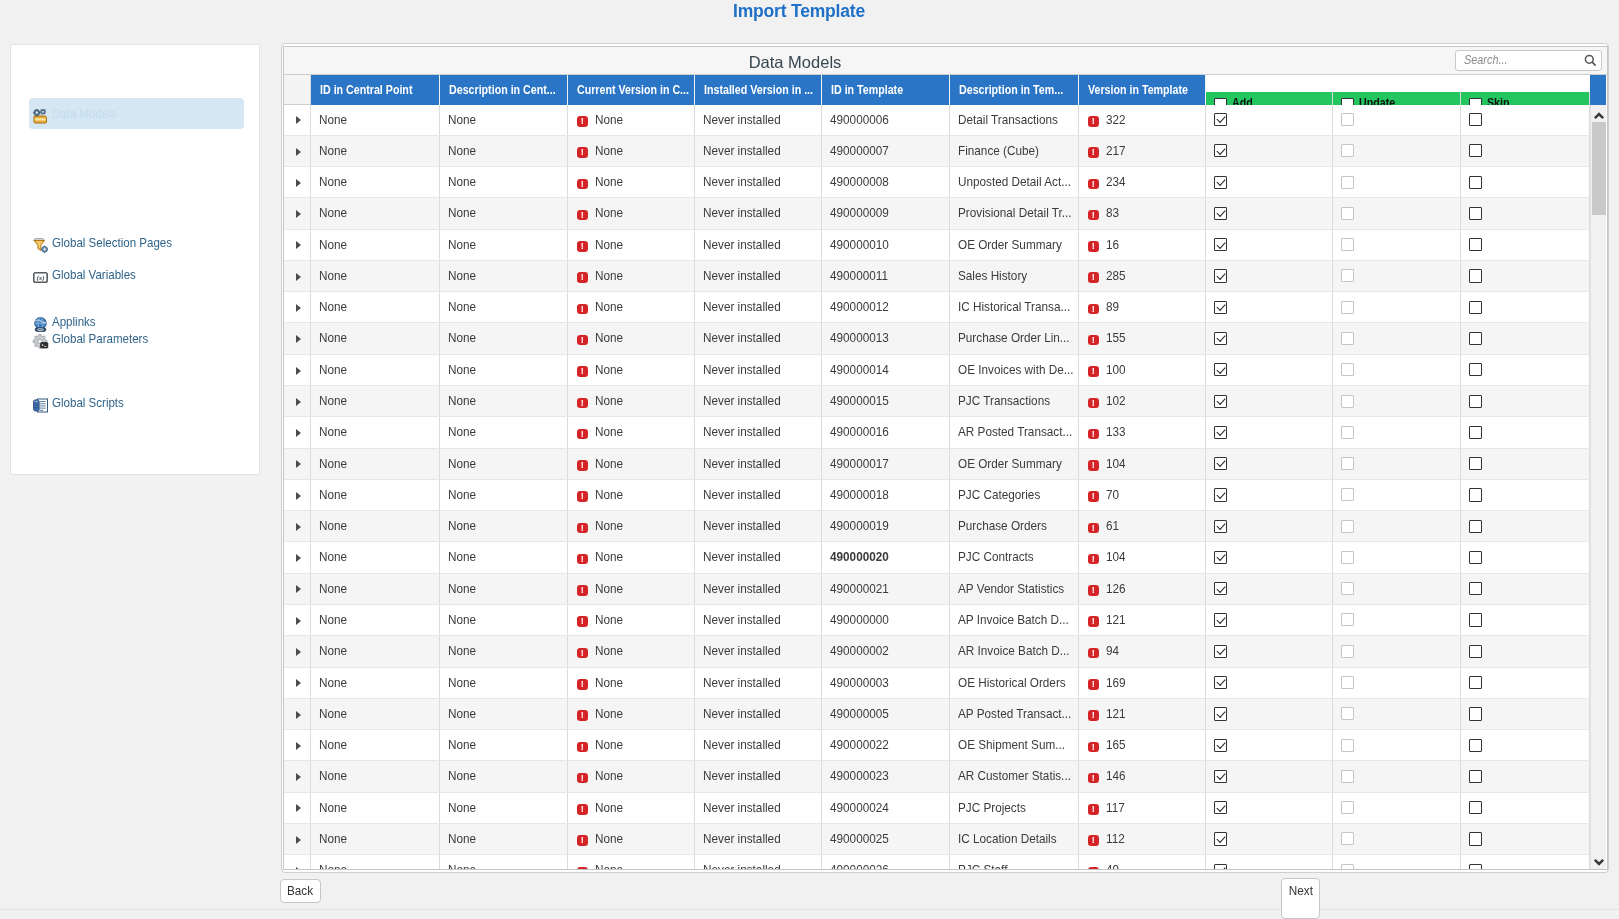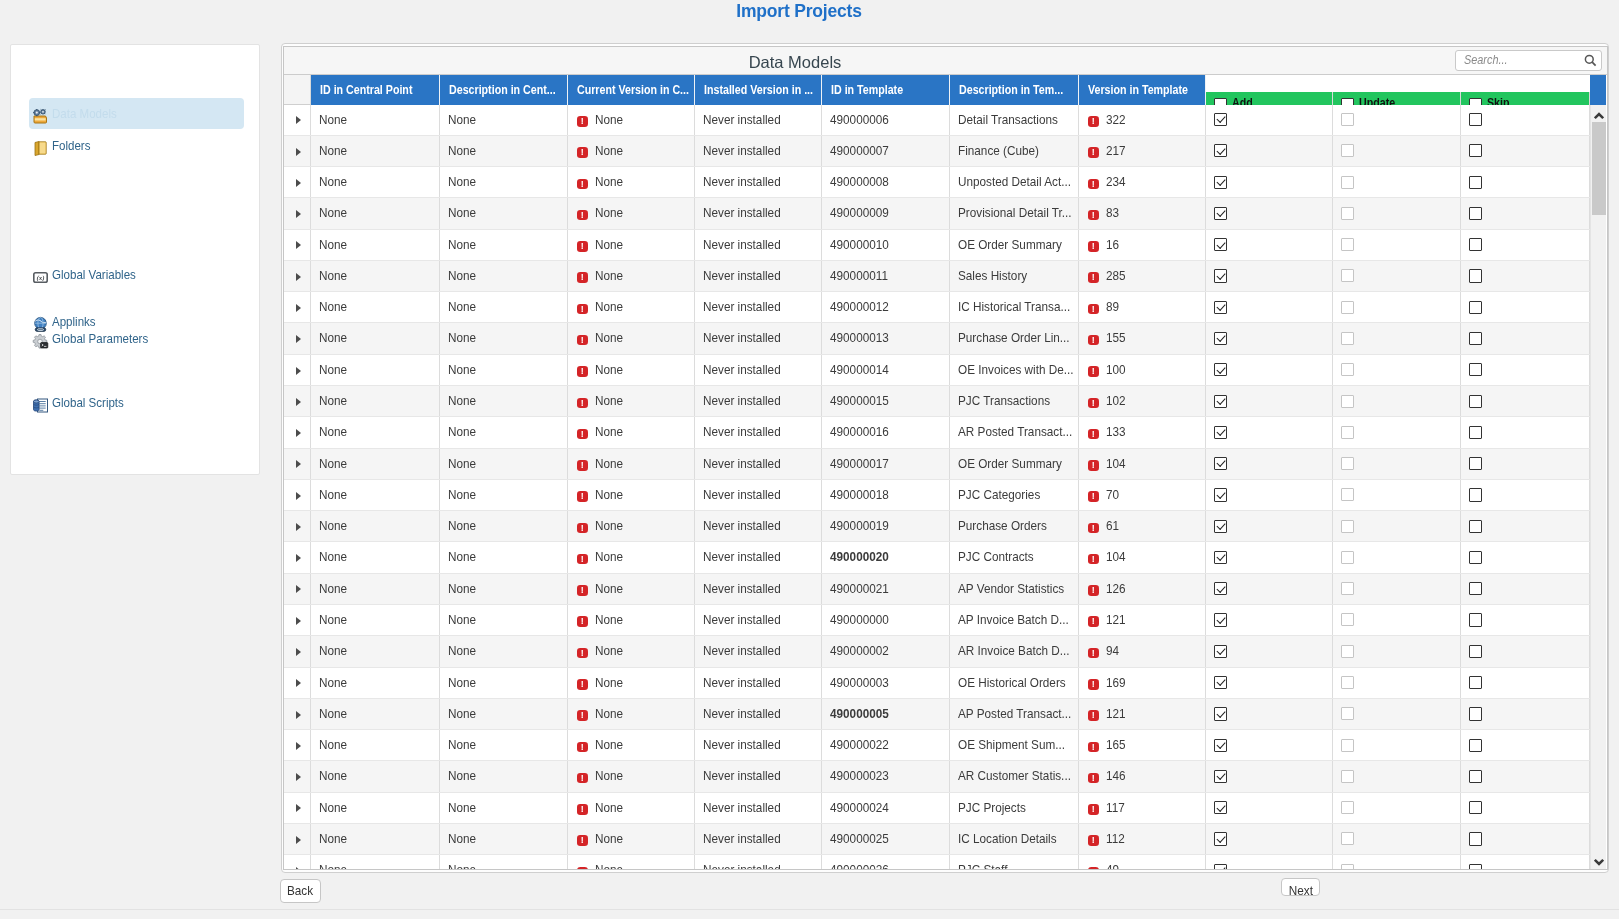--- a/index.html
+++ b/index.html
@@ -47,47 +47,54 @@
 .cb.on:after{content:"";position:absolute;left:2.2px;top:2.4px;width:6.5px;height:3.6px;border-left:1.7px solid #222;border-bottom:1.7px solid #222;transform:rotate(-47deg);}
 .rowcb{position:absolute;left:8px;top:8.5px;}
 
 #sbar{left:1306px;top:57.5px;width:16px;height:764.5px;background:#f1f1f1;border-left:1px solid #e4e4e4;}
 #sbar .thumb{position:absolute;left:0.5px;top:17px;width:14px;height:93.5px;background:#c9c9c9;}
 .sarr{position:absolute;left:2.5px;width:10px;height:10px;line-height:0;}
 .sarr svg{display:block;}
 
 .btn{background:#fff;border:1px solid #c6c6c6;border-radius:4px;font-size:13.5px;color:#333;text-align:center;}
 #back{left:280px;top:879px;width:41px;height:24px;line-height:22px;}
-#next{left:1281px;top:878px;width:39px;height:18px;line-height:23px;}
+#next{left:1281px;top:878px;width:39px;height:41px;line-height:23px;}
 </style></head><body>
-<div class="abs" id="title">Import Projects</div>
+<div class="abs" id="title">Import Template</div>
 <div class="abs" id="side">
 <div class="abs sitem sel" style="top:53px;">
       <span class="ic"><svg width="17" height="17" viewBox="0 0 17 17">
           <path d="M2 8h11.5l1 2v4a1 1 0 0 1-1 1H3a1 1 0 0 1-1-1z" fill="#eda93b" stroke="#a87414" stroke-width="1"></path>
           <path d="M2.8 10.2h10.9v2.3H2.8z" fill="#fce3a0"></path>
           <g fill="#5f7d9c" stroke="#324f6b" stroke-width=".8">
             <circle cx="4.8" cy="4.6" r="2.9"></circle>
             <circle cx="11" cy="3.8" r="2.3"></circle>
           </g>
           <circle cx="4.8" cy="4.6" r="1.1" fill="#e8eef4"></circle>
           <circle cx="11" cy="3.8" r=".9" fill="#e8eef4"></circle>
           <g stroke="#324f6b" stroke-width="1">
             <path d="M4.8 1v1.2M4.8 7v1.2M1.2 4.6h1.2M7.2 4.6h1.2M13.3 1.5l-.8.8M9.5 5.3l-.8.8M8.7 1.5l.8.8M12.5 5.3l.8.8"></path>
           </g>
         </svg></span>
       <span class="lbl t s855">Data Models</span>
     </div>
-<div class="abs sitem" style="top:85.15px;">
+<div class="abs sitem" style="top:181.60000000000002px;">
       <span class="ic"><svg width="17" height="17" viewBox="0 0 17 17">
-          <path d="M3 2.5l4-1v13l-4 1z" fill="#d9a62e" stroke="#9a7113" stroke-width=".8"></path>
-          <path d="M7 1.8h6.5a.7.7 0 0 1 .7.7v11a.7.7 0 0 1-.7.7H7z" fill="#f0c75e" stroke="#9a7113" stroke-width=".8"></path>
-          <path d="M7.8 2.6h5.6v10.8H7.8z" fill="#f7da8c"></path>
+          <path d="M3 1.5h8l1.5 2h-11z" fill="#cfd4d9" stroke="#8f969c" stroke-width=".7"></path>
+          <path d="M2 3.5h10.5l-3.7 4.6v5.4l-2.9-2V8.1z" fill="#f0a732" stroke="#a87414" stroke-width=".9"></path>
+          <path d="M3.8 4.3h7l-2.6 3.2-.1 4.2-1.4-1V7.5z" fill="#f9cf72"></path>
+          <g fill="#6f93b5" stroke="#3c5d7c" stroke-width=".8">
+            <circle cx="12.6" cy="12.3" r="2.9"></circle>
+          </g>
+          <circle cx="12.6" cy="12.3" r="1.1" fill="#eef3f7"></circle>
+          <g stroke="#3c5d7c" stroke-width="1">
+            <path d="M12.6 8.8v1M12.6 14.8v1M9.1 12.3h1M15.1 12.3h1"></path>
+          </g>
         </svg></span>
-      <span class="lbl t s855">Folders</span>
+      <span class="lbl t s855">Global Selection Pages</span>
     </div>
 <div class="abs sitem" style="top:213.75000000000003px;">
       <span class="ic"><svg width="17" height="17" viewBox="0 0 17 17">
           <rect x="1.8" y="3.8" width="13.4" height="9.4" rx="1.8" fill="#fff" stroke="#585d62" stroke-width="1.6"></rect>
           <text x="8.5" y="11" font-size="7" font-style="italic" font-weight="bold" text-anchor="middle" fill="#43474b" font-family="Liberation Serif">(x)</text>
         </svg></span>
       <span class="lbl t s855">Global Variables</span>
     </div>
 <div class="abs sitem" style="top:261px;">
       <span class="ic"><svg width="17" height="17" viewBox="0 0 17 17">
@@ -561,21 +568,21 @@
         </div>
       </div>
 <div class="row even" style="top:594.32px;">
         <div class="c ctr" style="width:27px;">
           <span class="tri"></span>
         </div>
         <div class="c" style="width:129px;"><span class="t s87">None</span></div>
         <div class="c" style="width:127.5px;"><span class="t s87">None</span></div>
         <div class="c" style="width:127.5px;"><span class="err">!</span><span class="t s87">None</span></div>
         <div class="c" style="width:127px;"><span class="t s87">Never installed</span></div>
-        <div class="c" style="width:128px;font-weight:bold;"><span class="t s87">490000005</span></div>
+        <div class="c" style="width:128px;"><span class="t s87">490000005</span></div>
         <div class="c" style="width:128.5px;"><span class="t s87">AP Posted Transact...</span></div>
         <div class="c" style="width:127.5px;"><span class="err">!</span><span class="t s87">121</span></div>
         <div class="c ctr" style="width:127px;">
           <span class="cb on rowcb"></span>
         </div>
         <div class="c ctr" style="width:128px;">
           <span class="cb dis rowcb"></span>
         </div>
         <div class="c ctr" style="width:129px;">
           <span class="cb rowcb"></span>

